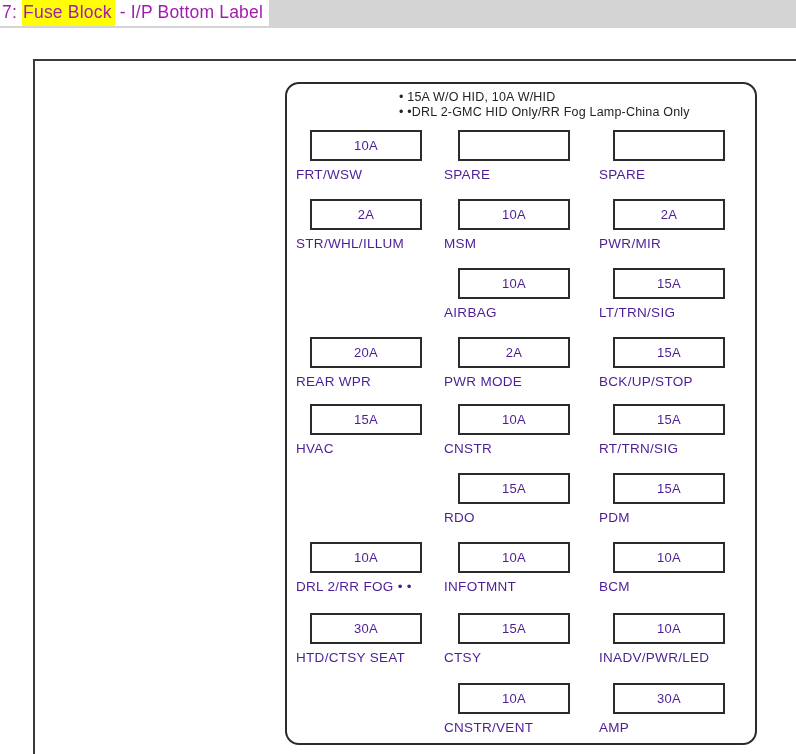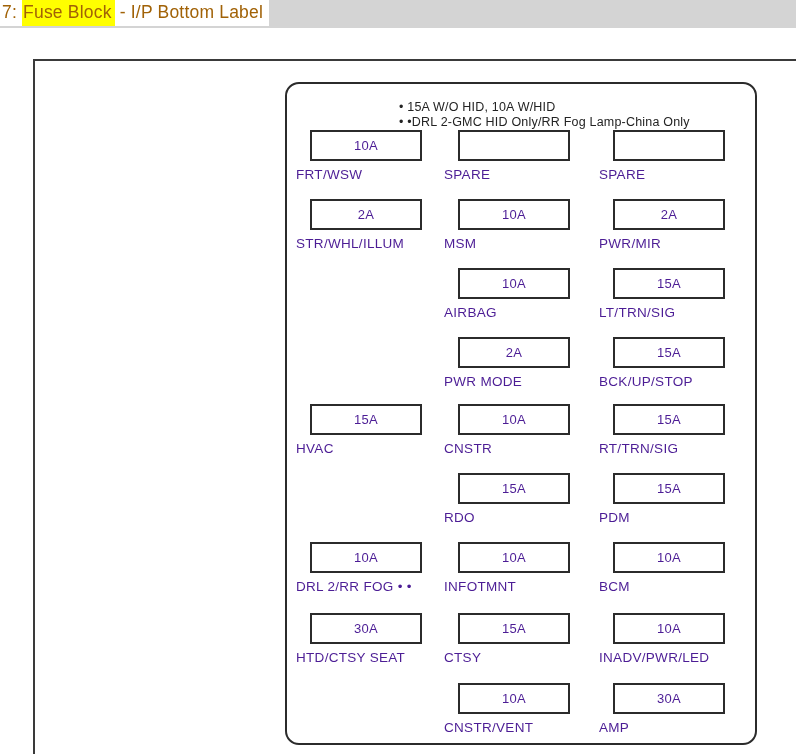--- a/index.html
+++ b/index.html
@@ -4,35 +4,35 @@
 <style>
   html,body{margin:0;padding:0;background:#ffffff;}
   .page{
     position:relative;width:796px;height:754px;background:#ffffff;
     font-family:"Liberation Sans",sans-serif;overflow:hidden;color:#222;
   }
   
   .titlebar{position:absolute;left:0;top:0;width:796px;height:28px;background:#d4d4d4;}
   .title-text{
     position:absolute;left:0;top:0;height:26px;background:#ffffff;
-    font-size:17.5px;line-height:25px;color:#a16207;padding:0 6px 0 2px;white-space:nowrap;
+    font-size:17.5px;line-height:25px;color:#a21caf;padding:0 6px 0 2px;white-space:nowrap;
     letter-spacing:0.2px;
   }
   .hl{background:#ffff00;color:inherit;padding:2px 3px 4px 1px;}
   
   .outer-box{
     position:absolute;left:33px;top:59px;width:772px;height:712px;
     border:2px solid #3a3a3a;background:#ffffff;box-sizing:border-box;
   }
   .inner-box{
     position:absolute;left:285px;top:82px;width:472px;height:663px;
     border:2px solid #2b2b2b;border-radius:14px;background:#ffffff;box-sizing:border-box;
   }
   
-  .notes{position:absolute;left:399px;top:90px;font-size:12.5px;line-height:15px;color:#232323;letter-spacing:0.2px;white-space:nowrap;margin-top:10px;}
+  .notes{position:absolute;left:399px;top:90px;font-size:12.5px;line-height:15px;color:#232323;letter-spacing:0.2px;white-space:nowrap;}
   
   .cell{position:absolute;width:140px;color:#4c1d95;}
   .fusebox{
     width:112px;height:31px;margin:0 auto;border:2px solid #2b2b2b;box-sizing:border-box;
     display:flex;align-items:center;justify-content:center;
     font-size:13px;letter-spacing:0.3px;background:#ffffff;
   }
   .fuselabel{margin-top:6px;text-align:left;font-size:13.5px;letter-spacing:0.3px;white-space:nowrap;}
 </style>
 </head>
@@ -96,20 +96,26 @@
       </div>
     <div class="fuselabel">AIRBAG</div>
   </div>
   <div class="cell" style="left:599px;top:268px">
     <div class="fusebox">
         <span>15A</span>
       </div>
     <div class="fuselabel">LT/TRN/SIG</div>
   </div>
 
+  <div class="cell" style="left:296px;top:337px">
+    <div class="fusebox">
+        <span>20A</span>
+      </div>
+    <div class="fuselabel">REAR WPR</div>
+  </div>
   <div class="cell" style="left:444px;top:337px">
     <div class="fusebox">
         <span>2A</span>
       </div>
     <div class="fuselabel">PWR MODE</div>
   </div>
   <div class="cell" style="left:599px;top:337px">
     <div class="fusebox">
         <span>15A</span>
       </div>

